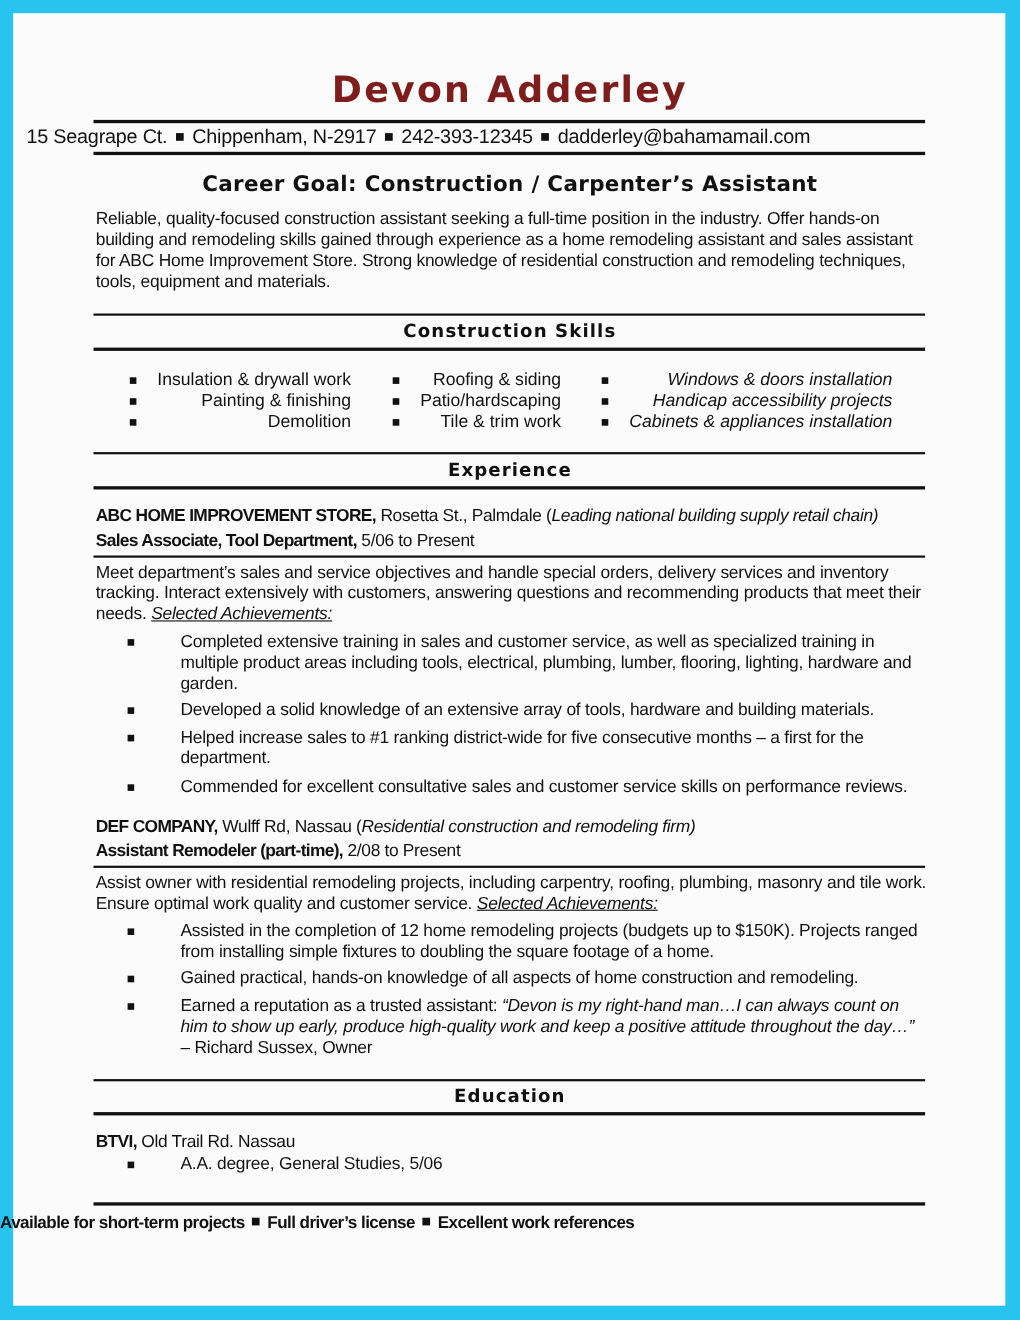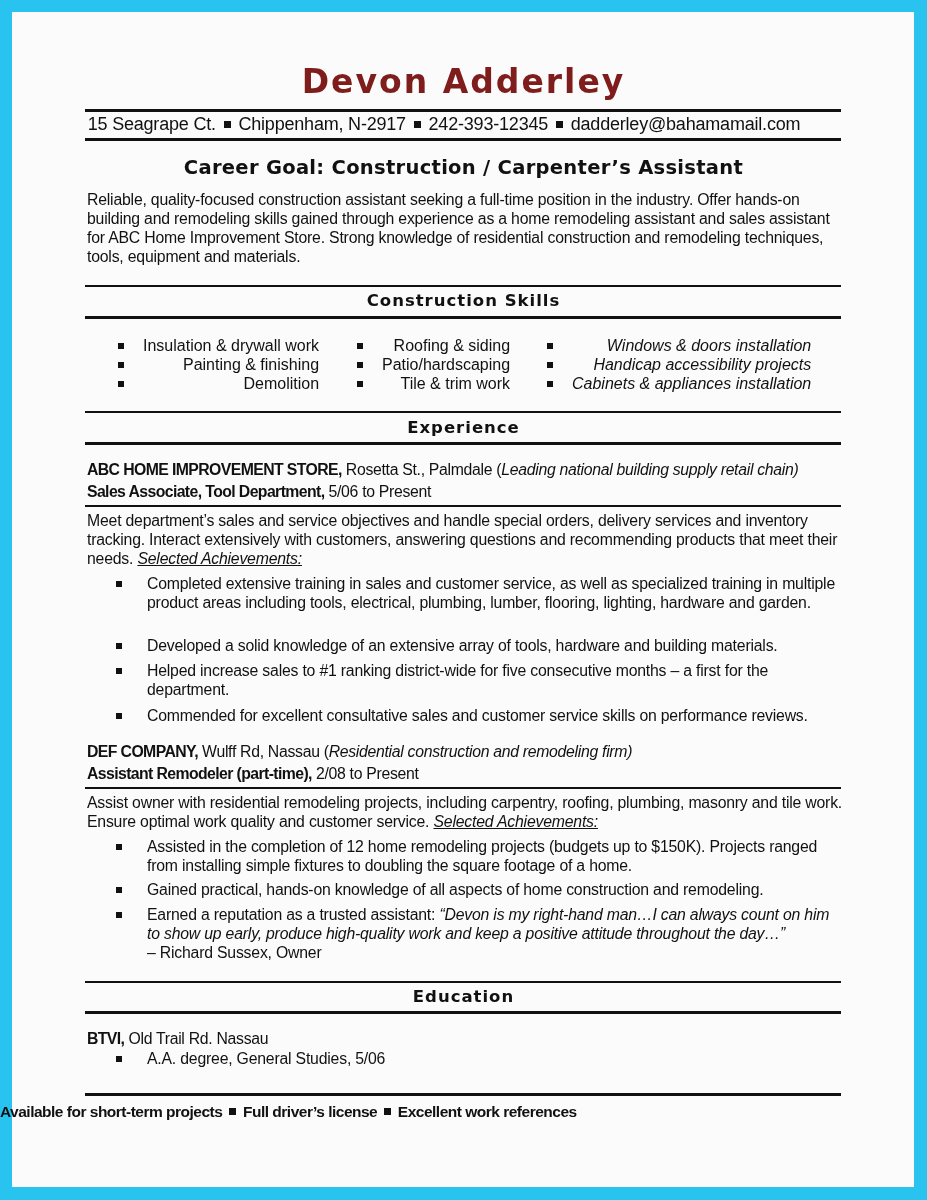--- a/index.html
+++ b/index.html
@@ -17,22 +17,22 @@
     background: #FBFBFB;
   }
   .abs { position: absolute; }
   .rule { position: absolute; left: 85px; width: 756px; background: #111; }
   .name {
     left: 0; width: 927px; top: 62px; text-align: center;
     font-family: "DejaVu Sans", sans-serif; font-weight: bold;
     font-size: 33px; letter-spacing: 2px; color: #7f1d1d;
   }
   .contact {
-    left: 0; width: 888px; top: 114px; text-align: center;
-    font-size: 18px; letter-spacing: -0.2px;
+    left: 0; width: 888px; top: 114px; 
+    font-size: 18px; letter-spacing: -0.2px; padding-left: 24px;
   }
   .goal {
     left: 0; width: 927px; top: 156px; text-align: center;
     font-family: "DejaVu Sans", sans-serif; font-weight: bold;
     font-size: 19.5px; letter-spacing: 0.3px;
   }
   .para {
     left: 87px; width: 760px;
     font-size: 15.8px; line-height: 19px; letter-spacing: -0.2px;
   }
@@ -46,21 +46,21 @@
   .skill-item { position: relative; padding-left: 25px; height: 19px; text-align: right; }
   .bullet {
     position: absolute; left: 0; top: 7px;
     width: 6px; height: 6px; background: #111;
   }
   .job-line { left: 87px; font-size: 15.8px; letter-spacing: -0.3px; white-space: nowrap; }
   .b { font-weight: bold; letter-spacing: -0.6px; }
   .i { font-style: italic; }
   .u { text-decoration: underline; font-style: italic; }
   .ach { left: 116px; width: 730px; font-size: 15.8px; line-height: 19px; letter-spacing: -0.2px; }
-  .ach .txt { margin-left: 31px; display: block; }
+  .ach .txt { margin-left: 48px; display: block; }
   .ach .bullet { top: 7px; }
   .footer {
     left: 0; width: 927px; top: 1074px; 
     font-weight: bold; font-size: 15.5px; letter-spacing: -0.5px;
   }
   .sq { display: inline-block; width: 7px; height: 7px; background: #111; vertical-align: middle; margin: 0 3px; position: relative; top: -1px; }
 </style>
 </head>
 <body>
 

